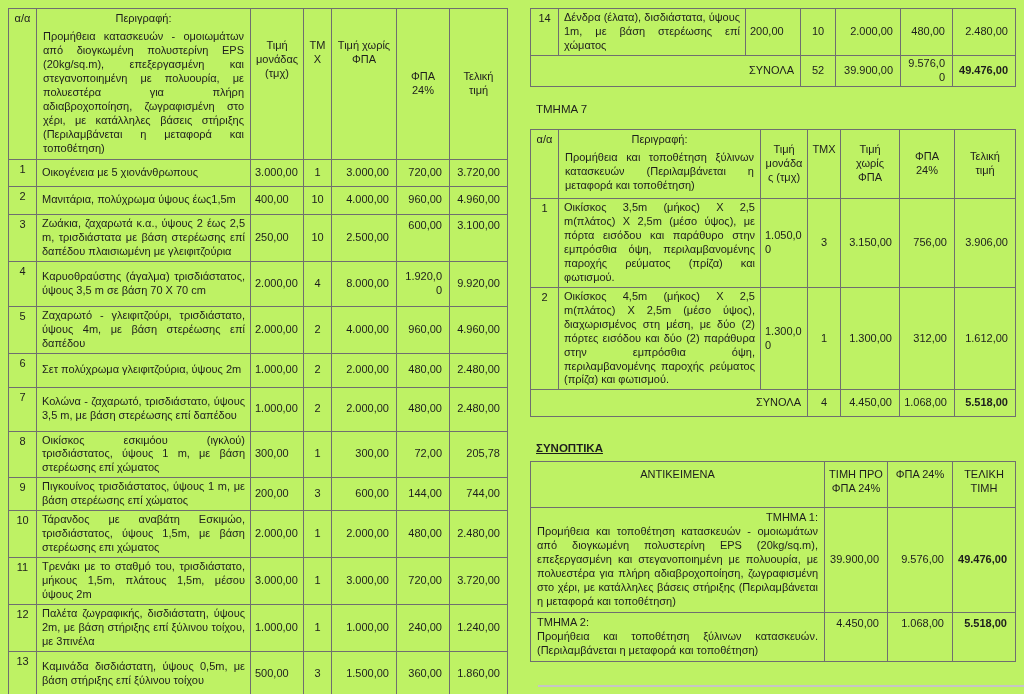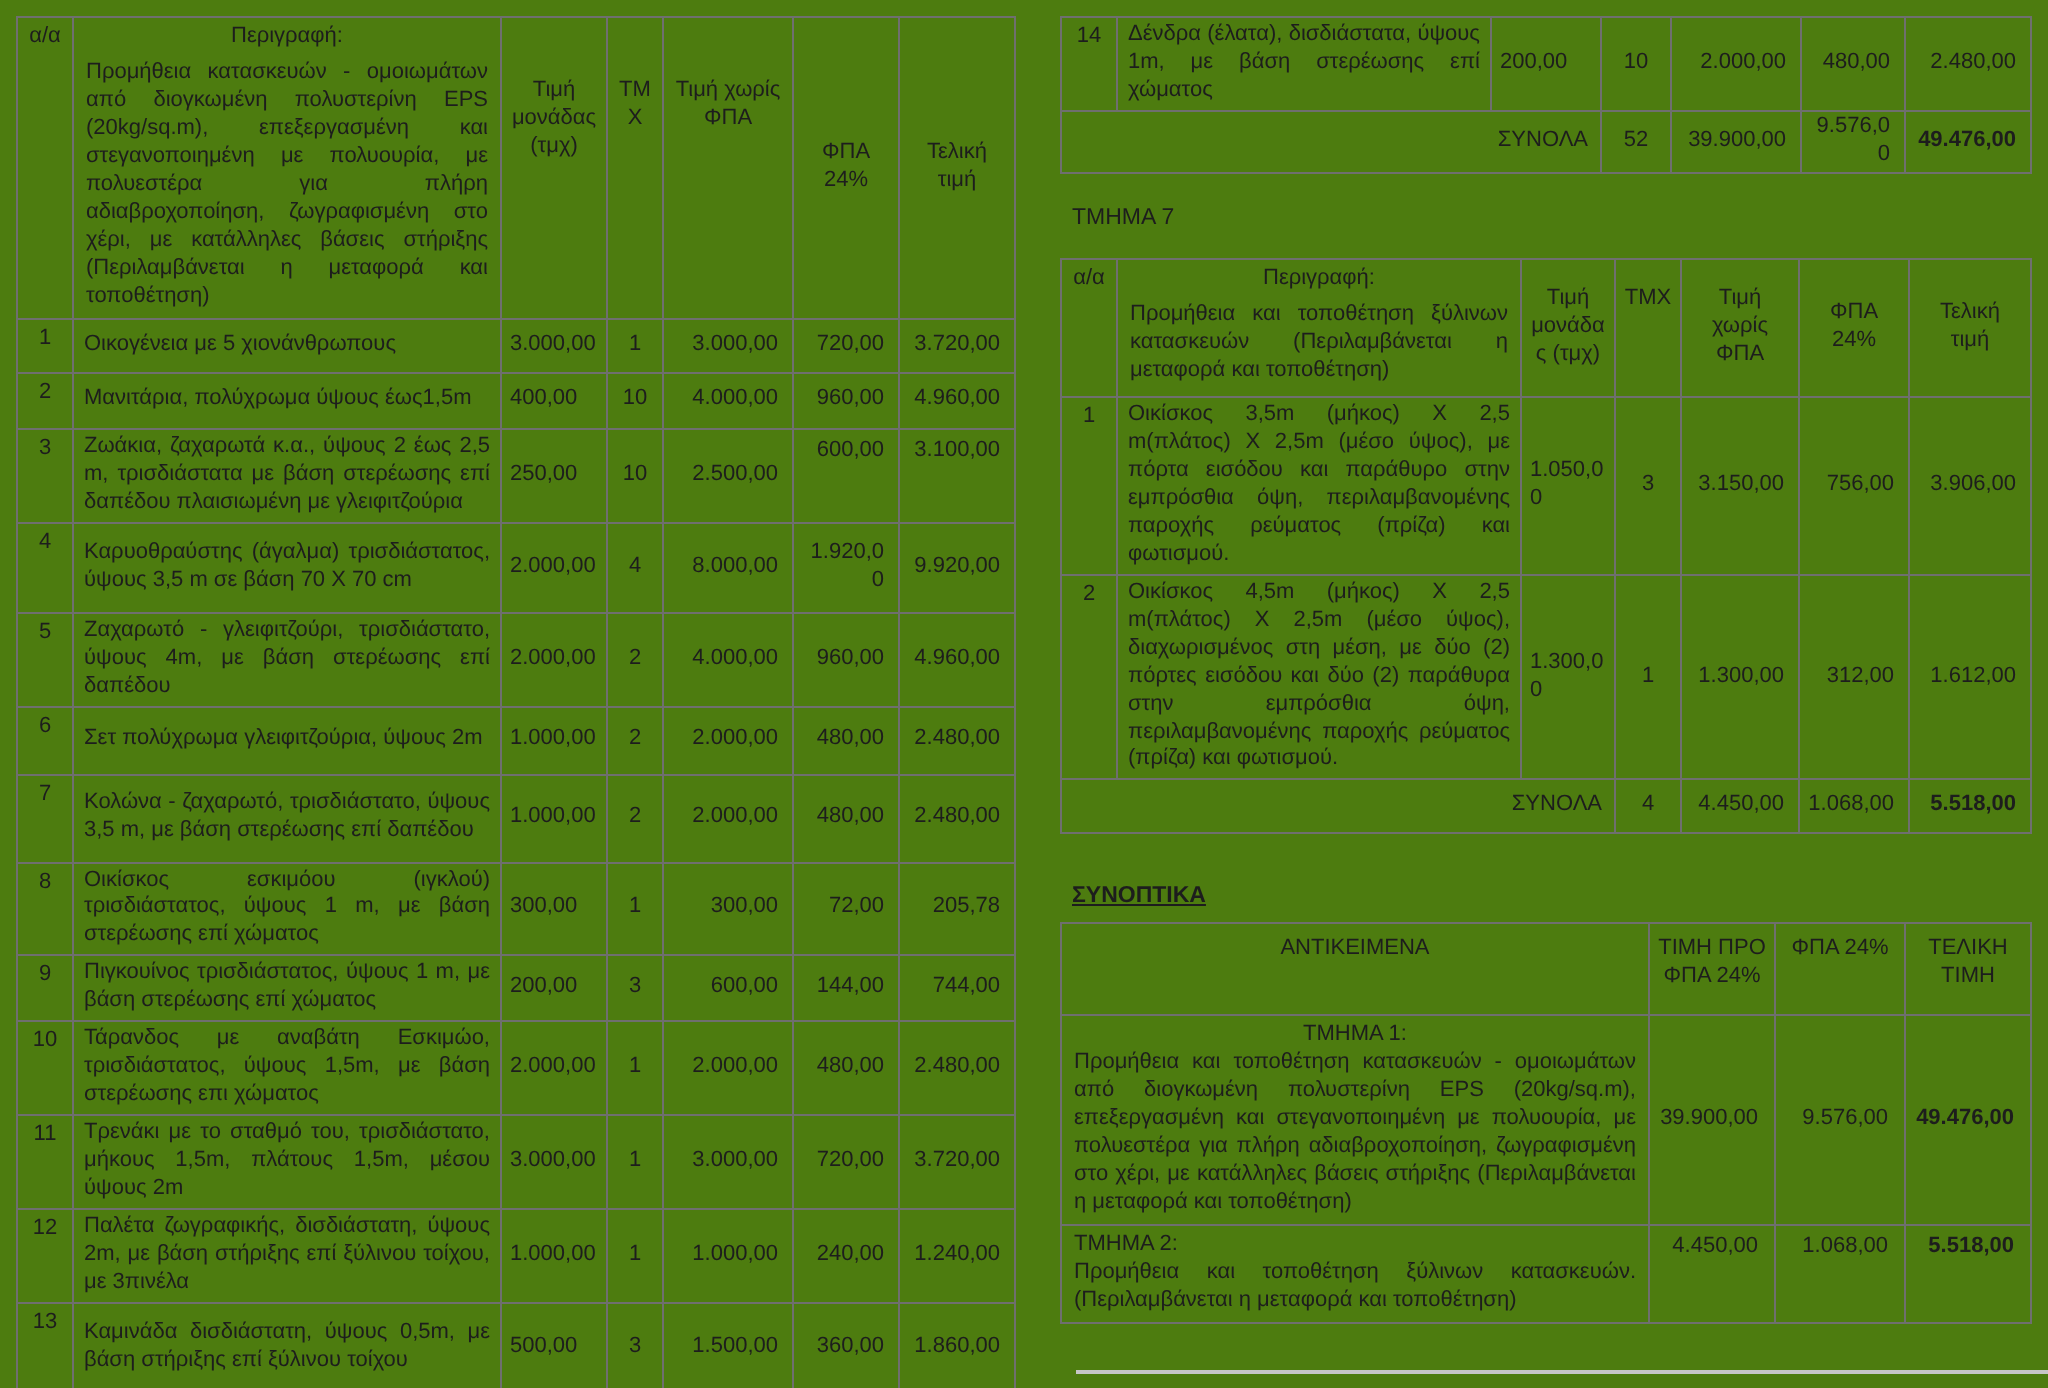--- a/index.html
+++ b/index.html
@@ -1,17 +1,17 @@
 <!DOCTYPE html>
 <html><head>
 <meta charset="utf-8">
 <style>
   html,body { margin:0; padding:0; background:#ffffff; }
   body { width:1024px; height:694px; font-family:"Liberation Sans", sans-serif; color:#1d1d1d; }
-  .page { position:relative; width:1024px; height:694px; overflow:hidden; background:#4d7c0f; }
+  .page { position:relative; width:1024px; height:694px; overflow:hidden; background:#bef264; }
   .col-left  { position:absolute; left:8px;  top:8px; width:499px; }
   .col-right { position:absolute; left:530px; top:8px; width:485px; }
 
   table { border-collapse:collapse; table-layout:fixed; width:100%; font-size:11px; line-height:1.27; color:#1d1d1d; }
   td { border:1px solid #6f6f6f; padding:1px 4px; vertical-align:middle; word-wrap:break-word; }
 
   .cnum   { text-align:center; vertical-align:top; padding-top:3px; }
   .cdesc  { text-align:justify; padding:2px 5px; vertical-align:middle; }
   .cprice { padding-right:4px; }
   .cqty   { text-align:center; }
@@ -281,21 +281,21 @@
       </colgroup>
       <tbody>
           <tr style="height:46px">
         <td class="sum-hdr">ΑΝΤΙΚΕΙΜΕΝΑ</td>
         <td class="sum-hdr">ΤΙΜΗ ΠΡΟ ΦΠΑ 24%</td>
         <td class="sum-hdr">ΦΠΑ 24%</td>
         <td class="sum-hdr">ΤΕΛΙΚΗ ΤΙΜΗ</td>
       </tr>
       <tr style="height:85px">
         <td class="sum-desc">
-          <div style="text-align:center">ΤΜΗΜΑ 1:</div>
+          <div style="text-align:right">ΤΜΗΜΑ 1:</div>
           <div>Προμήθεια και τοποθέτηση κατασκευών - ομοιωμάτων από διογκωμένη πολυστερίνη EPS (20kg/sq.m), επεξεργασμένη και στεγανοποιημένη με πολυουρία, με πολυεστέρα για πλήρη αδιαβροχοποίηση, ζωγραφισμένη στο χέρι, με κατάλληλες βάσεις στήριξης (Περιλαμβάνεται η μεταφορά και τοποθέτηση)</div>
         </td>
         <td class="sum-val">39.900,00</td>
         <td class="sum-val">9.576,00</td>
         <td class="sum-val b">49.476,00</td>
       </tr>
       <tr style="height:49px">
         <td class="sum-desc">
           <div style="text-align:left">ΤΜΗΜΑ 2:</div>
           <div>Προμήθεια και τοποθέτηση ξύλινων κατασκευών. (Περιλαμβάνεται η μεταφορά και τοποθέτηση)</div>

